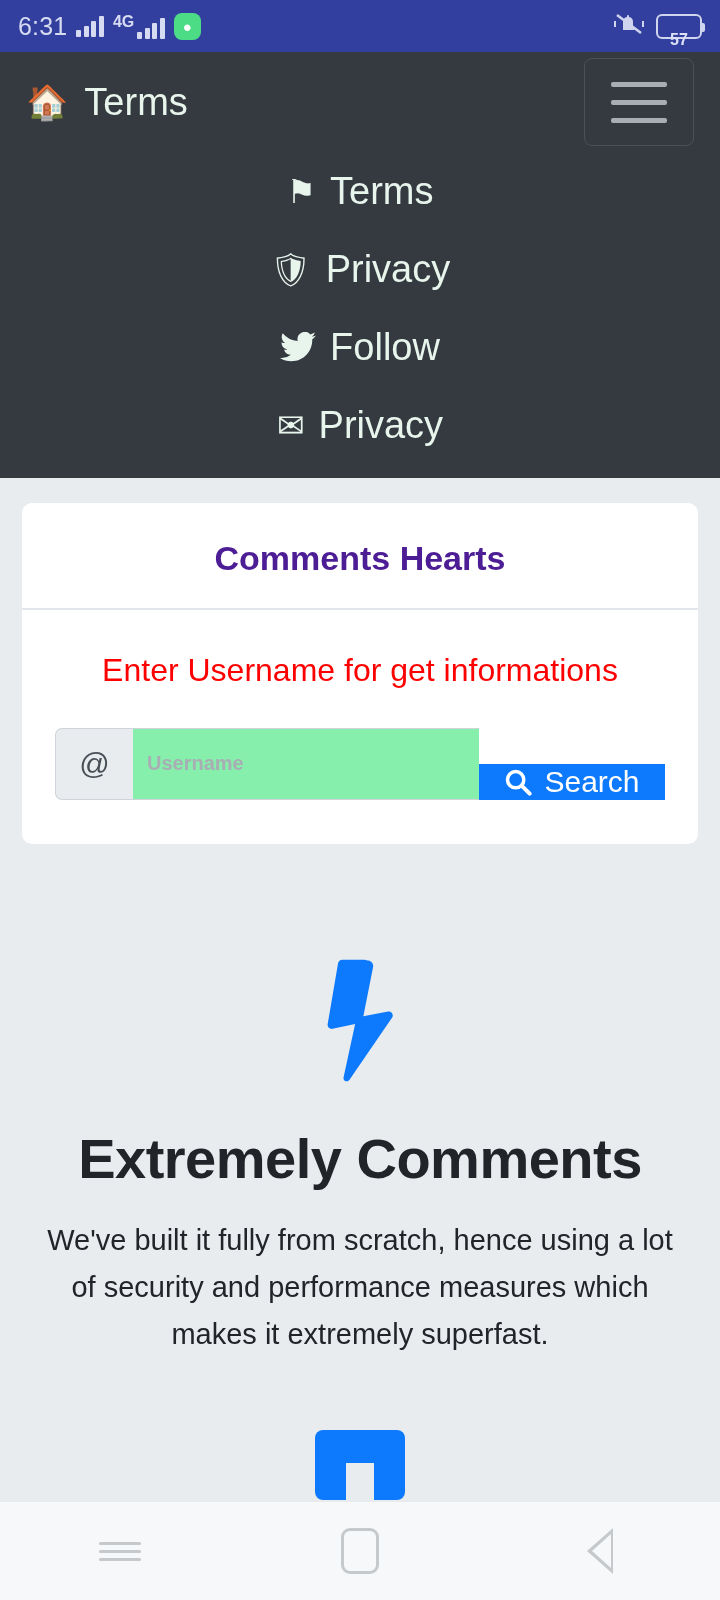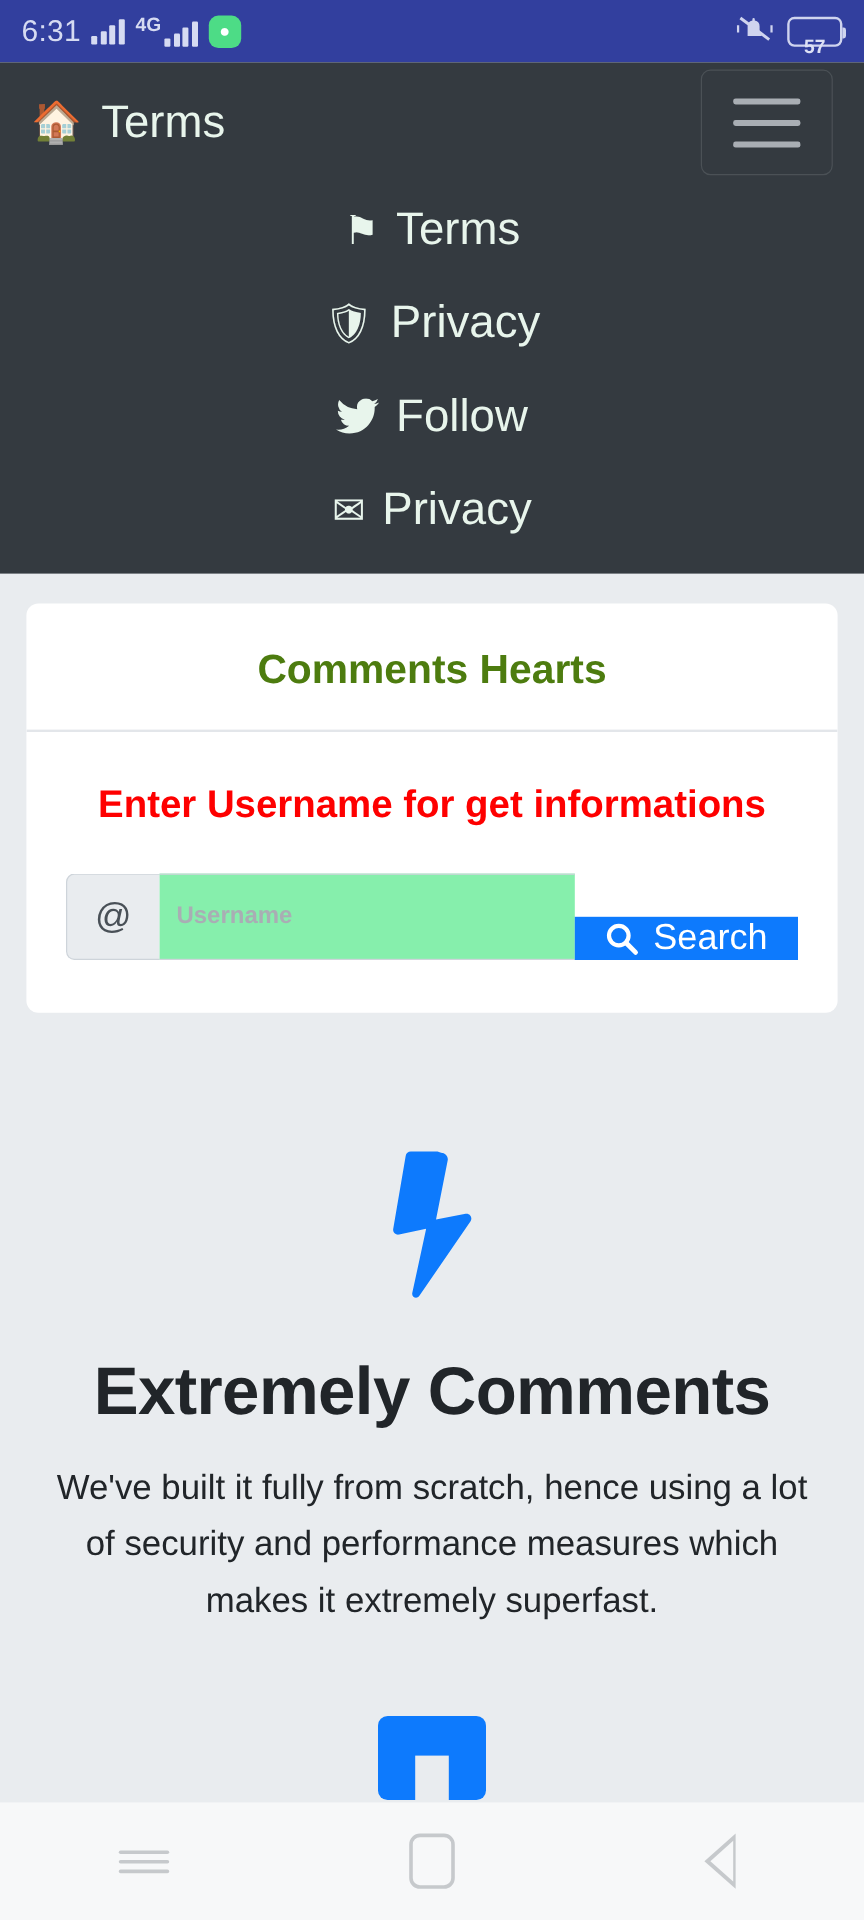--- a/index.html
+++ b/index.html
@@ -47,24 +47,24 @@
   .toggler i { display:block; width:56px; height:5px; background:#a9aeb4; border-radius:2px; }
   .nav-items { display:flex; flex-direction:column; align-items:center; }
   .nav-item { display:flex; align-items:center; justify-content:center; gap:14px;
               color:#e8f5ec; font-size:38px; height:78px; }
   .nav-item .ico { font-size:33px; line-height:1; display:inline-flex; align-items:center; }
 
   
   .content { flex:1 1 auto; background:#e9ecef; padding:0 22px; overflow:hidden; }
   .card { background:#fff; border-radius:10px; margin-top:25px; overflow:hidden; }
   .card-header { text-align:center; padding:36px 0 30px; }
-  .card-title { font-size:34px; font-weight:bold; color:#4d7c0f; }
+  .card-title { font-size:34px; font-weight:bold; color:#4c1d95; }
   .card-divider { height:2px; background:#e3e6ea; }
   .card-body { padding:34px 33px 44px; }
-  .alert-text { color:#fe0000; font-weight:bold; font-size:32px; text-align:center;
+  .alert-text { color:#fe0000; font-weight:normal; font-size:32px; text-align:center;
                 line-height:1.68; margin-bottom:30px; }
 
   .input-group { display:flex; height:72px; }
   .ig-prefix { width:78px; background:#e9ecef; border:1px solid #ced4da;
                border-right:none; border-radius:7px 0 0 7px;
                display:flex; align-items:center; justify-content:center;
                font-size:30px; color:#495057; }
   .ig-input { flex:1 1 auto; border:1px solid #ced4da; border-left:none; border-right:none;
               background:#86efac; font-size:20px; color:#212529; padding:0 14px;
               font-family:"Liberation Sans", sans-serif; }

